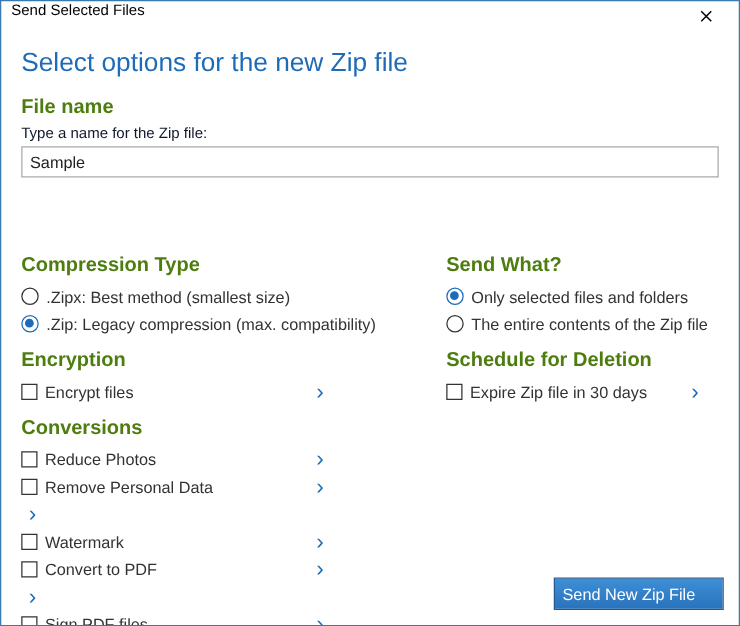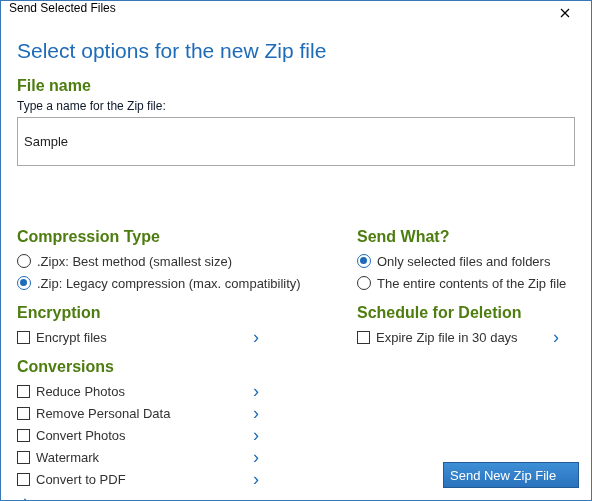--- a/index.html
+++ b/index.html
@@ -52,21 +52,21 @@
     margin: 0 0 2px 0;
   }
   .hint {
     color: #0f172a;
     font-size: 12px;
     margin-bottom: 4px;
   }
   .text-input {
     width: 100%;
     border: 1px solid #a9a9a9;
-    padding: 16px 6px;
+    padding: 4px 6px;
     font-size: 13px;
     font-family: inherit;
     color: #222;
     margin-bottom: 14px;
   }
   .columns {
     display: flex;
     gap: 24px;
     margin-top: 48px;
   }
@@ -203,24 +203,20 @@
           <span class="chevron">›</span>
         </div>
         <div class="row-with-arrow">
           <div class="check-row">
             <span class="checkbox"></span>
             <span>Remove Personal Data</span>
           </div>
           <span class="chevron">›</span>
         </div>
         <div class="row-with-arrow">
-          <div class="check-row">
-            <span class="checkbox"></span>
-            <span>Convert Photos</span>
-          </div>
           <span class="chevron">›</span>
         </div>
         <div class="row-with-arrow">
           <div class="check-row">
             <span class="checkbox"></span>
             <span>Watermark</span>
           </div>
           <span class="chevron">›</span>
         </div>
         <div class="row-with-arrow">

